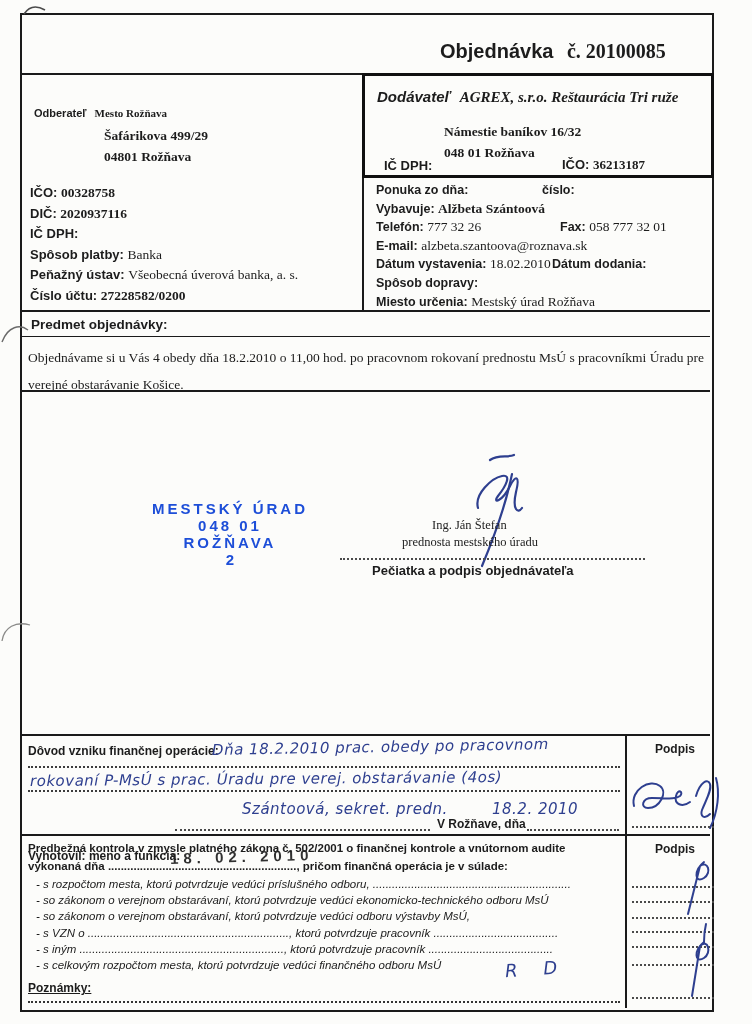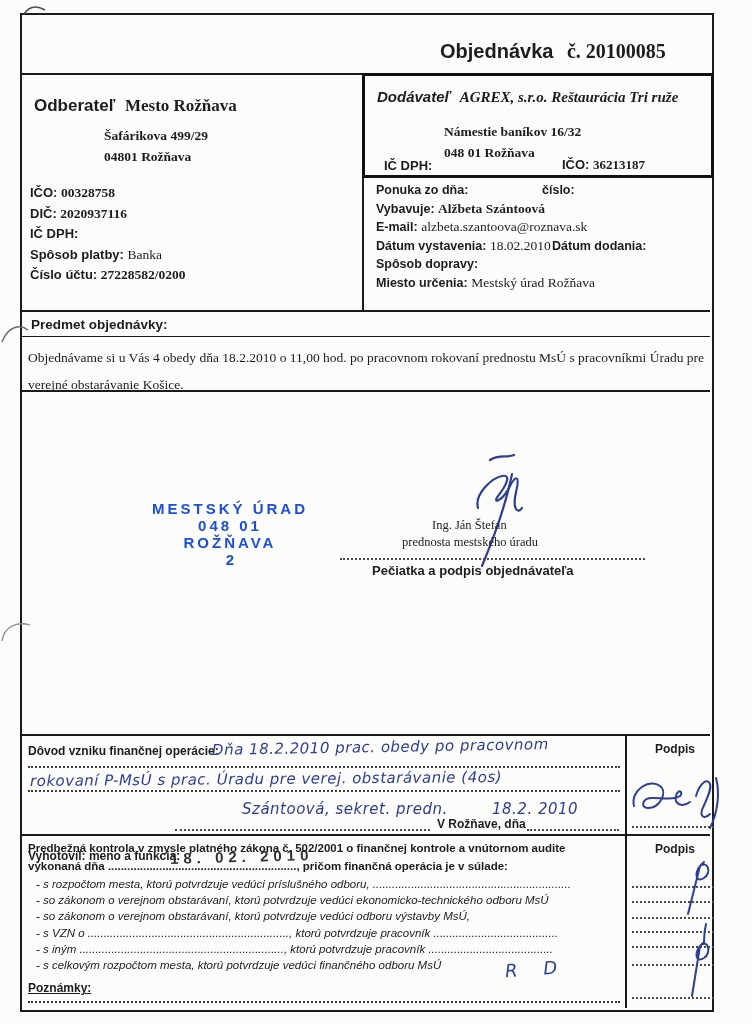--- a/index.html
+++ b/index.html
@@ -33,21 +33,21 @@
   <div class="outer"></div>
 
   <div class="abs nw" style="left:440px;top:40px;font-size:20px;">
     <span class="b">Objednávka</span>
     <span class="b ser" style="margin-left:8px;">č. 20100085</span>
   </div>
   <div class="hline" style="top:73px;"></div>
 
   <div class="vline" style="left:362px;top:73px;height:237px;"></div>
 
-  <div class="abs nw" style="left:34px;top:96px;font-size:17px;">
+  <div class="abs nw" style="left:34px;top:107px;font-size:11px;">
     <span class="b">Odberateľ</span>
     <span class="b ser" style="margin-left:5px;">Mesto Rožňava</span>
   </div>
   <div class="abs ser b nw" style="left:104px;top:128px;font-size:13.5px;">Šafárikova 499/29</div>
   <div class="abs ser b nw" style="left:104px;top:149px;font-size:13.5px;">04801  Rožňava</div>
 
   <div class="thickbox" style="left:362px;top:73px;width:346px;height:99px;"></div>
   <div class="abs nw" style="left:377px;top:88px;font-size:15px;font-style:italic;">
     <span class="b">Dodávateľ</span>
     <span class="b ser" style="margin-left:5px;">AGREX, s.r.o. Reštaurácia Tri ruže</span>
@@ -58,29 +58,35 @@
   <div class="abs nw" style="left:562px;top:157px;font-size:13px;">
     <span class="b">IČO:</span>
     <span class="ser b">36213187</span>
   </div>
 
   <div class="abs left-details" style="left:30px;top:183px;width:325px;">
     <div class="row"><span class="lbl">IČO:</span> <span class="val b">00328758</span></div>
     <div class="row"><span class="lbl">DIČ:</span> <span class="val b">2020937116</span></div>
     <div class="row"><span class="lbl">IČ DPH:</span> <span class="val"></span></div>
     <div class="row"><span class="lbl">Spôsob platby:</span> <span class="val">Banka</span></div>
+    <div class="row"><span class="lbl">Peňažný ústav:</span> <span class="val">Všeobecná úverová banka, a. s.</span></div>
     <div class="row"><span class="lbl">Číslo účtu:</span> <span class="val b">27228582/0200</span></div>
   </div>
 
   <div class="abs right-details" style="left:376px;top:181px;width:330px;">
     <div class="row">
       <span class="lbl" style="font-size:12.5px;">Ponuka zo dňa:</span>
       <span class="lbl abs" style="left:166px;font-size:12.5px;">číslo:</span>
     </div>
     <div class="row"><span class="lbl" style="font-size:12.5px;">Vybavuje:</span> <span class="val b">Alžbeta Szántoová</span></div>
+    <div class="row">
+      <span class="lbl" style="font-size:12.5px;">Telefón:</span>
+      <span class="val">777 32 26</span>
+      <span class="abs" style="left:184px;"><span class="lbl" style="font-size:12.5px;">Fax:</span> <span class="val">058 777 32 01</span></span>
+    </div>
     <div class="row"><span class="lbl" style="font-size:12.5px;">E-mail:</span> <span class="val">alzbeta.szantoova@roznava.sk</span></div>
     <div class="row">
       <span class="lbl" style="font-size:12.5px;">Dátum vystavenia:</span>
       <span class="val">18.02.2010</span>
       <span class="lbl abs" style="left:176px;font-size:12.5px;">Dátum dodania:</span>
     </div>
     <div class="row"><span class="lbl" style="font-size:12.5px;">Spôsob dopravy:</span> <span class="val"></span></div>
     <div class="row"><span class="lbl" style="font-size:12.5px;">Miesto určenia:</span> <span class="val">Mestský úrad Rožňava</span></div>
   </div>
 

